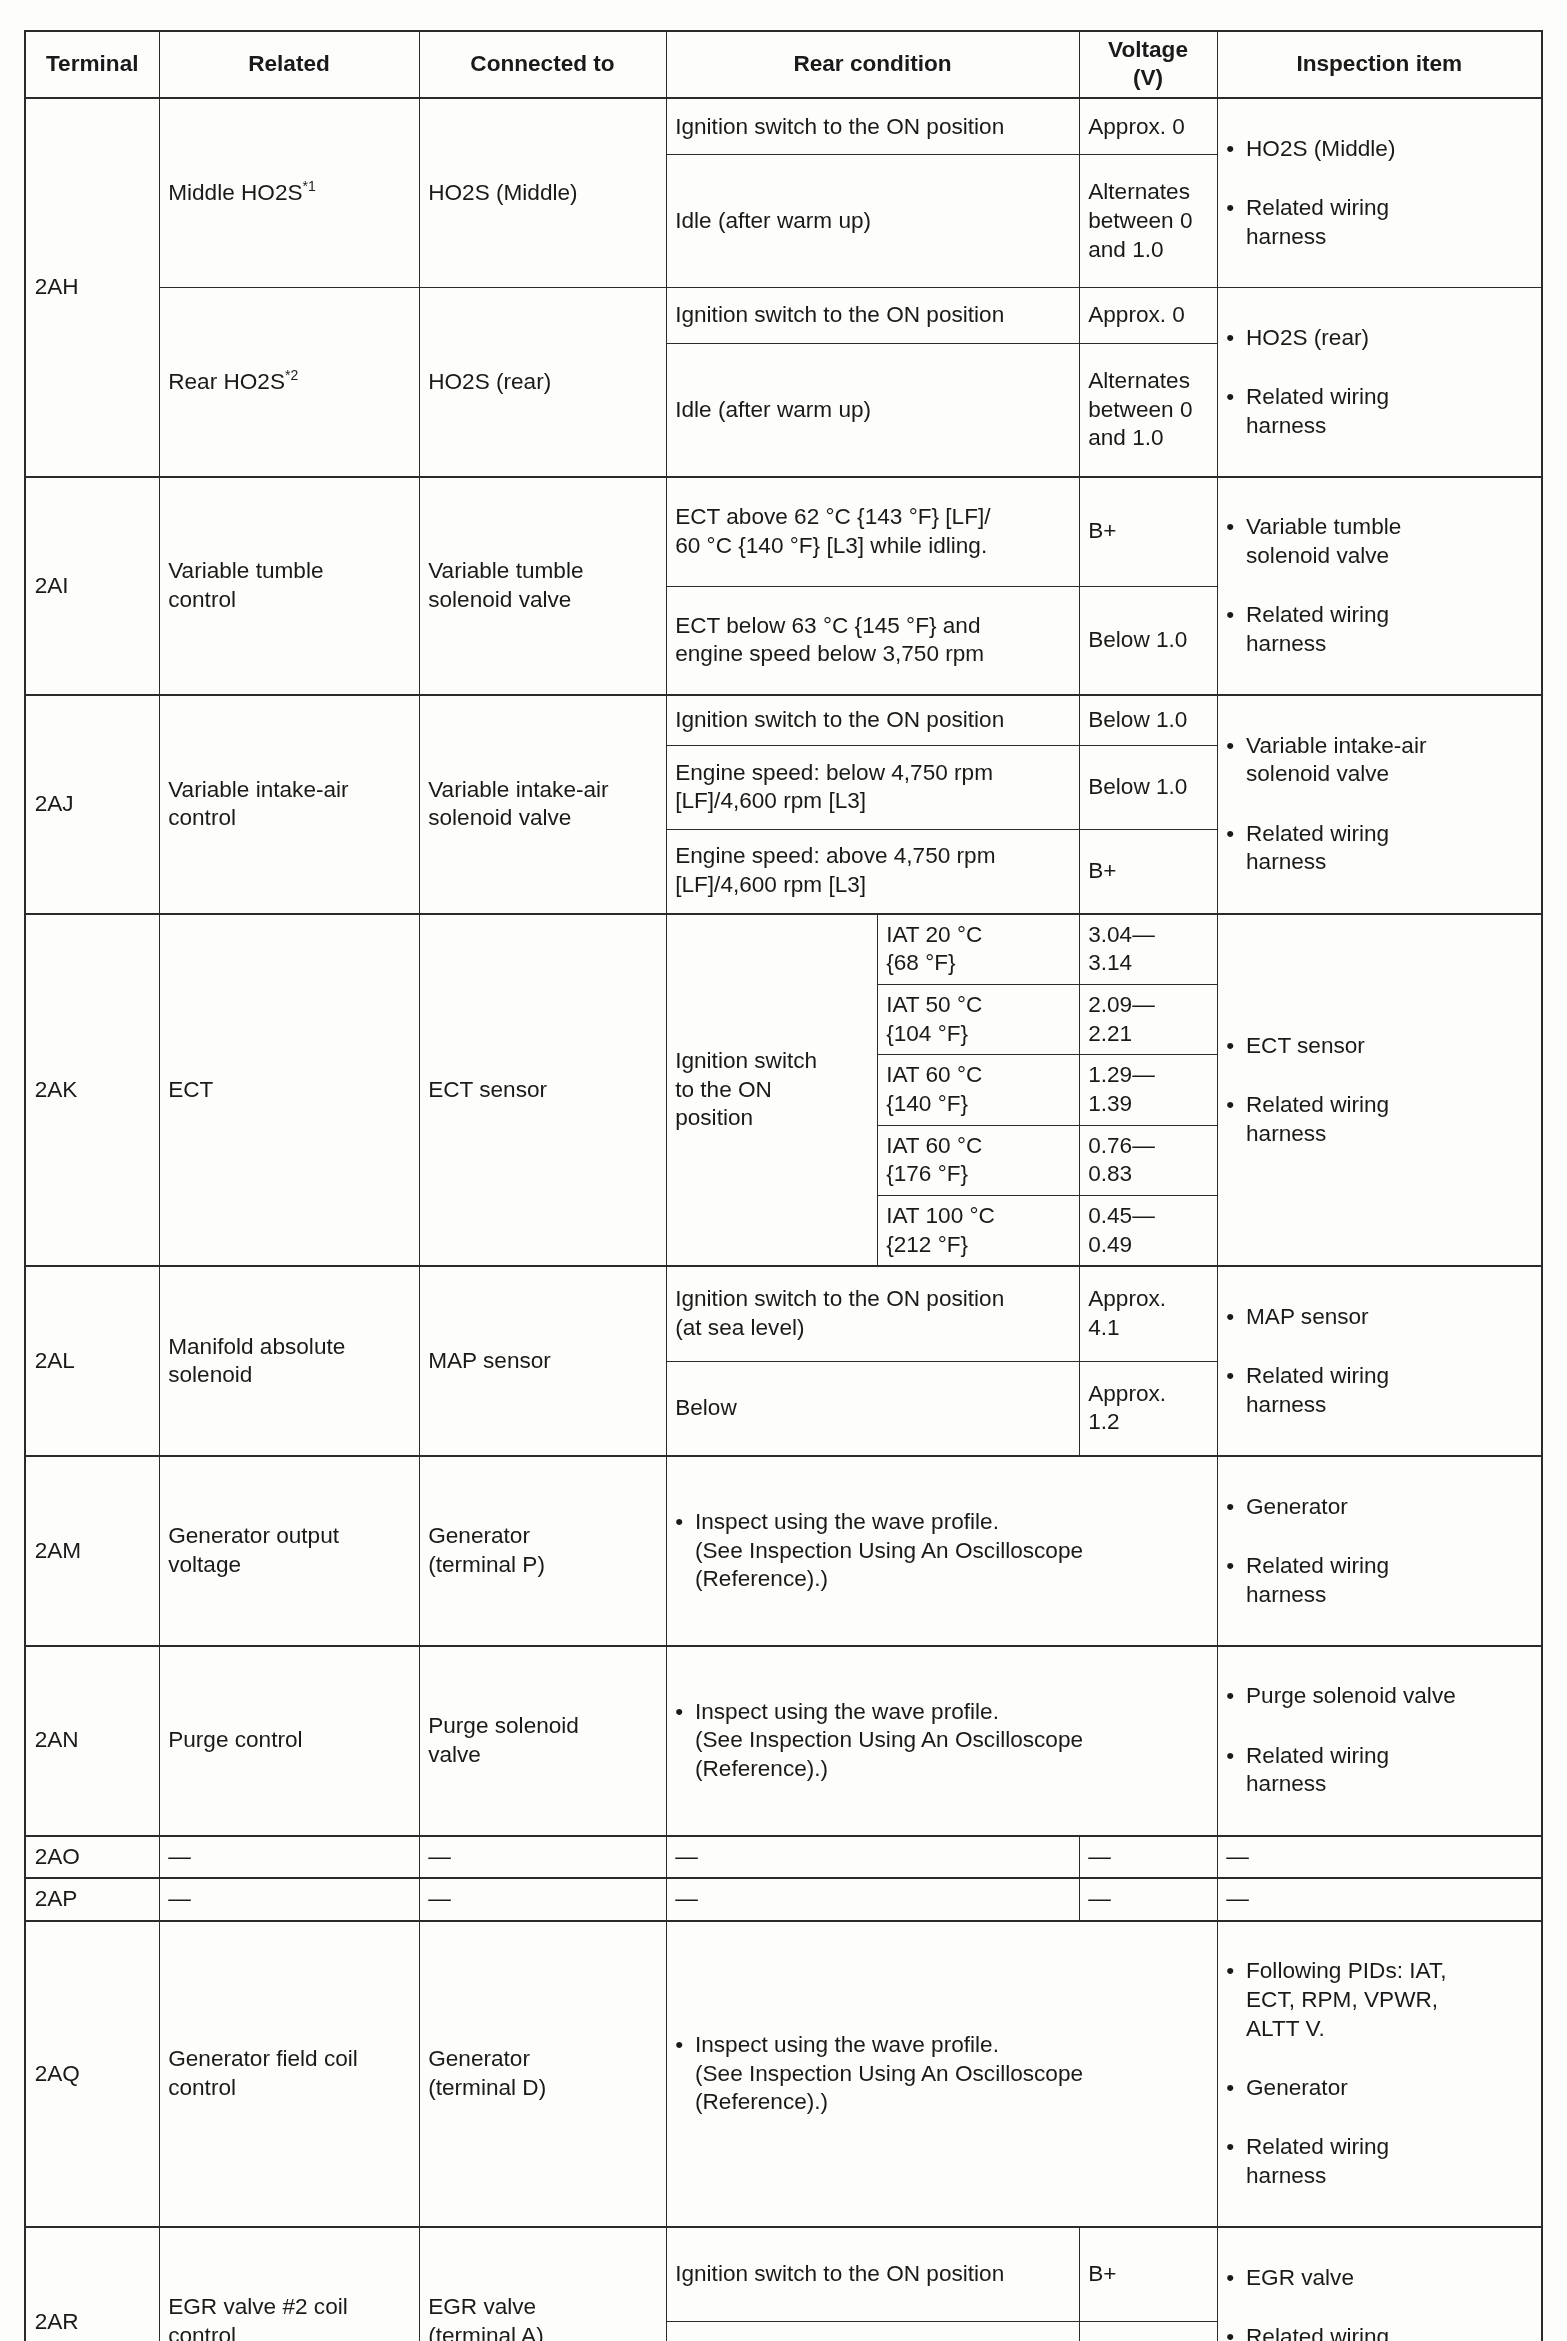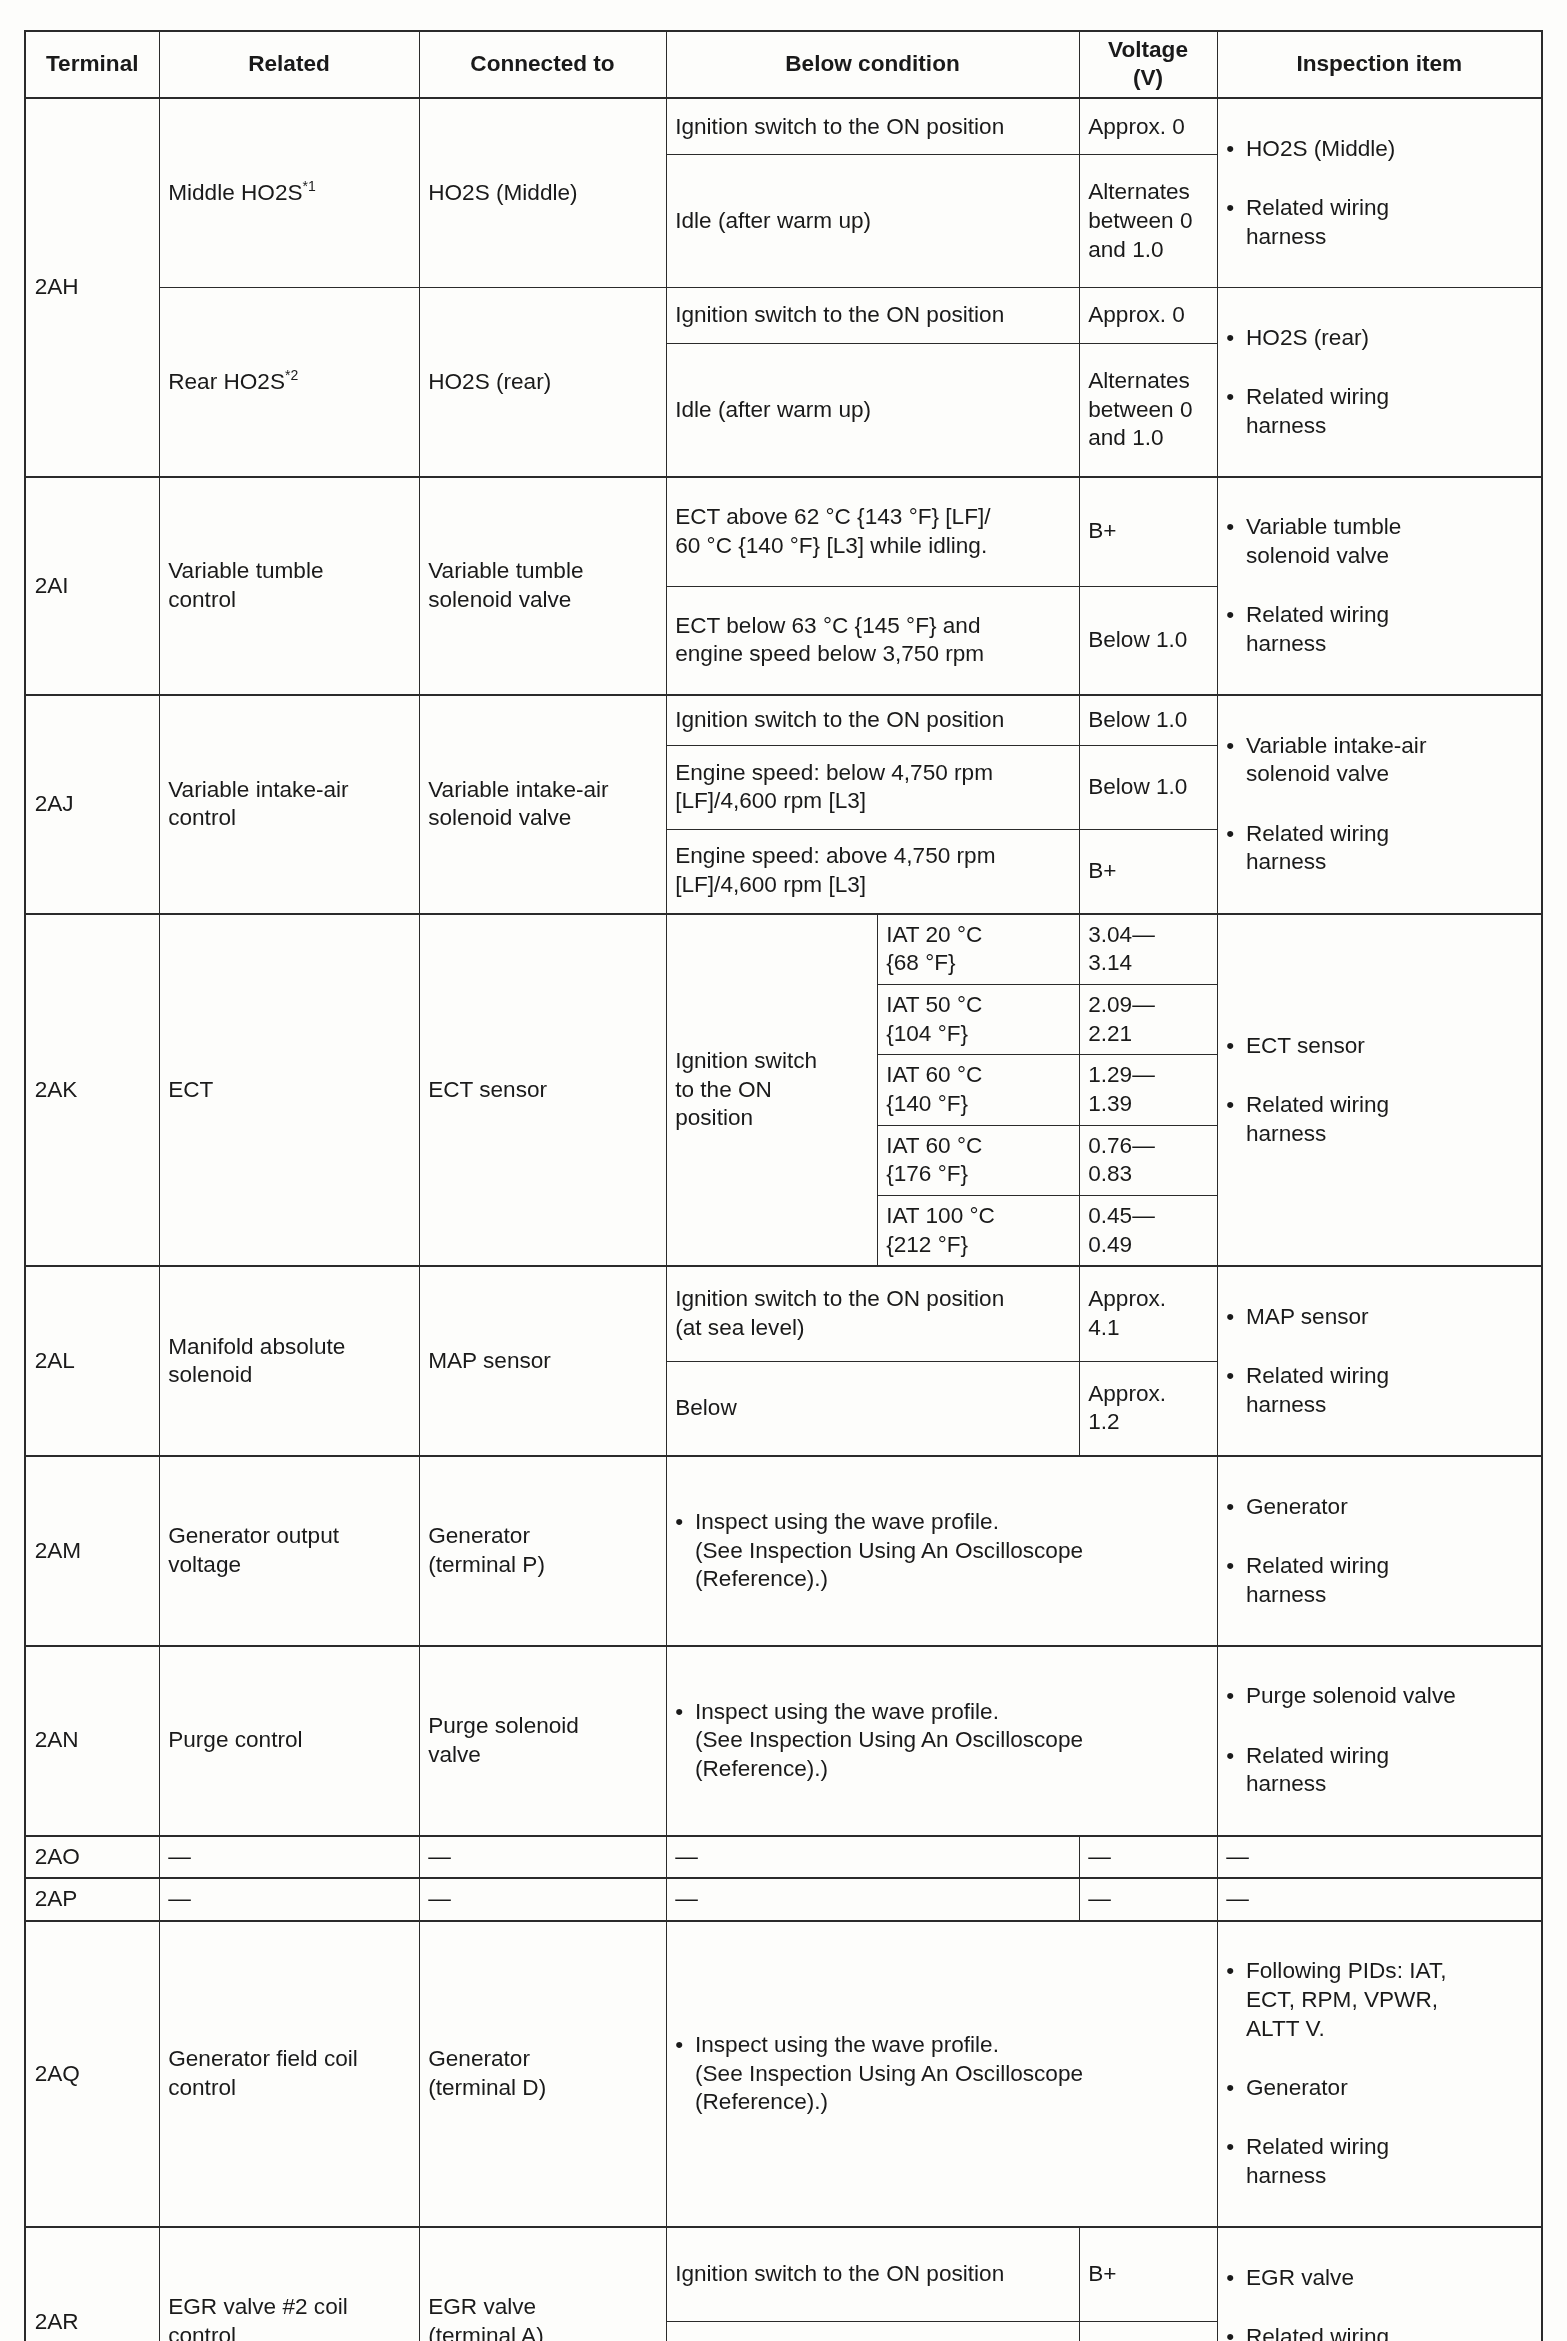--- a/index.html
+++ b/index.html
@@ -46,21 +46,21 @@
     <col style="width:211px">
       <col style="width:202px">
       <col style="width:138px">
       <col style="width:325px">
   </colgroup>
   <thead>
     <tr>
       <th>Terminal</th>
       <th>Related</th>
       <th>Connected to</th>
-      <th colspan="2">Below condition</th>
+      <th colspan="2">Rear condition</th>
       <th>Voltage
 (V)</th>
       <th>Inspection item</th>
     </tr>
   </thead>
   <tbody>
 
     <tr class="gs">
       <td class="t" rowspan="4">2AH</td>
       <td rowspan="2"><span>Middle HO2S</span><sup>*1</sup></td>

